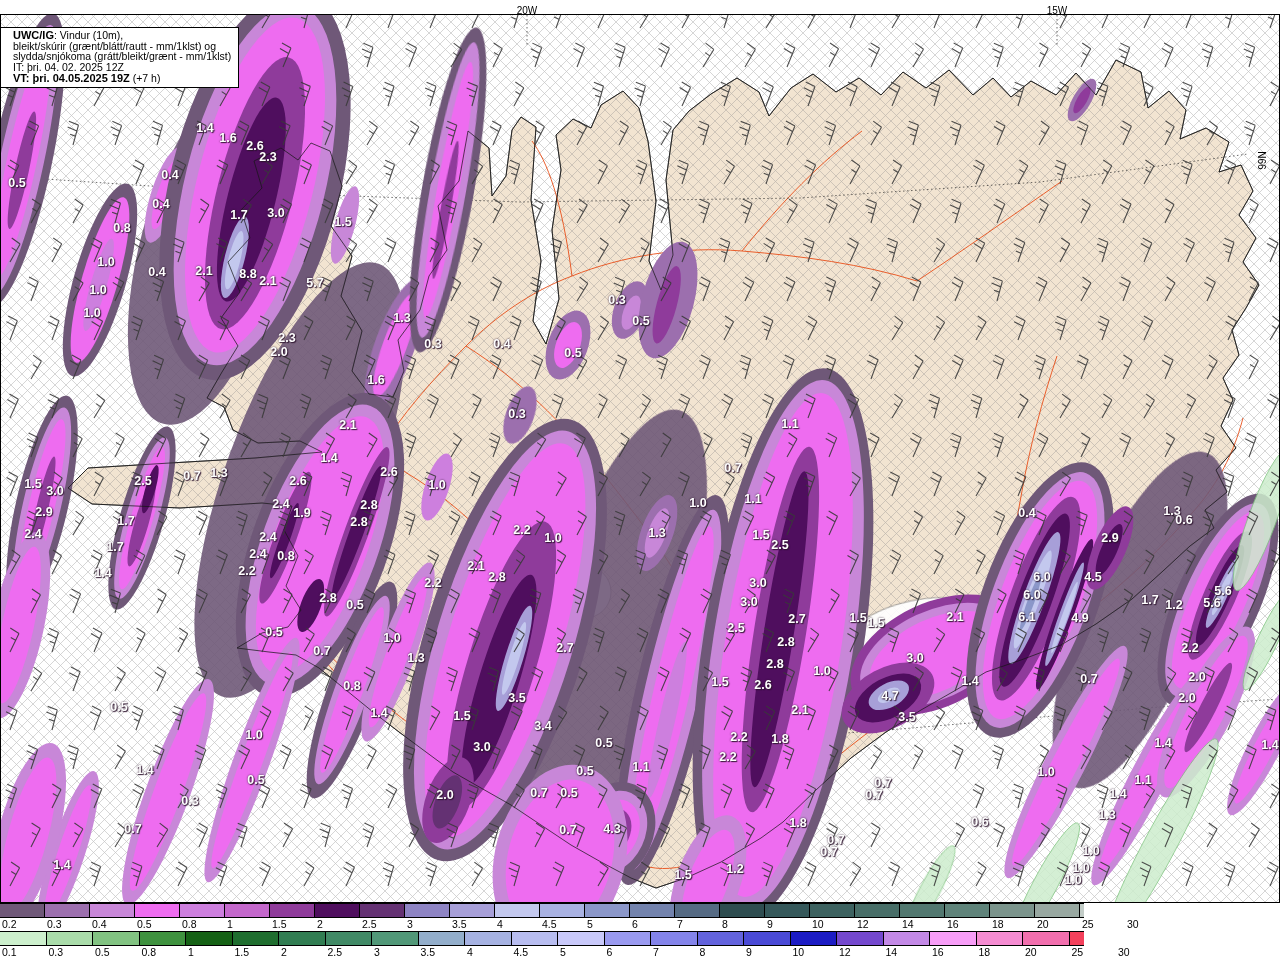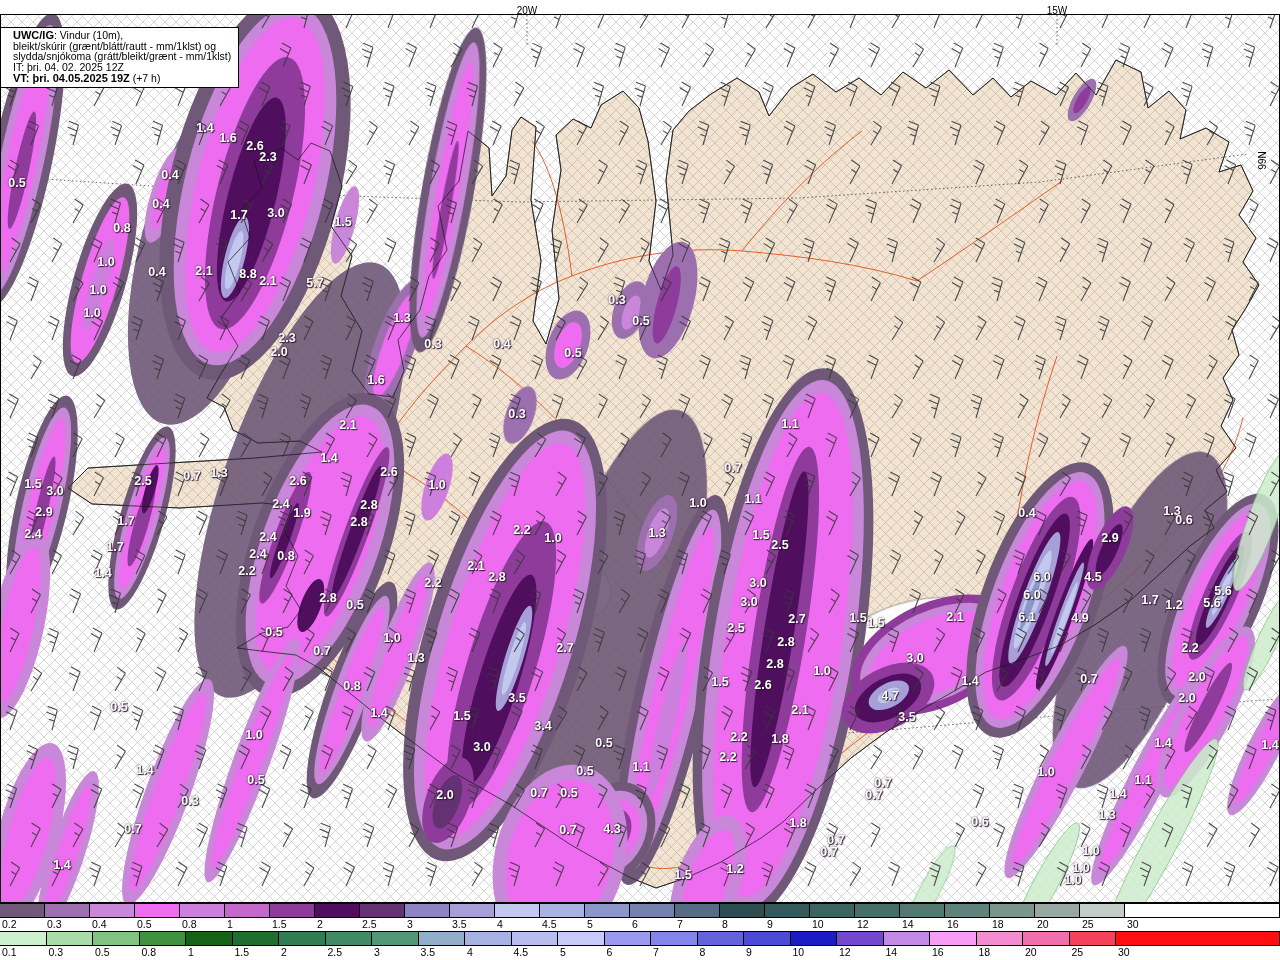--- a/index.html
+++ b/index.html
@@ -10,21 +10,21 @@
   .c08{fill:#cd7fde}.c15{fill:#8f3b9b}.c2{fill:#4f0e5e}.c25{fill:#643173}
   .c35{fill:#a79fd8}.c4{fill:#c3c8ee}.c5{fill:#8b97c9}
   .dotted{stroke:#222;stroke-dasharray:1.5 2.5;stroke-width:.8;fill:none;opacity:.85}
   #titlebox{position:absolute;left:0;top:27px;width:239px;background:#fff;border:1px solid #000;
             padding:2px 3px 3px 12px;font-size:10.5px;line-height:10.7px;z-index:30;box-sizing:border-box}
   #titlebox b{font-size:11px}
   .vl{position:absolute;transform:translate(-50%,-50%);font-weight:bold;font-size:12.5px;color:#fff;
       text-shadow:0 0 2px rgba(45,20,45,.95),1px 1px 1px rgba(45,20,45,.9);z-index:20;white-space:nowrap}
   .mer{position:absolute;top:5px;transform:translateX(-50%);font-size:10px;z-index:25}
   #lat-label{position:absolute;left:1252px;top:155px;font-size:10px;transform:rotate(90deg);z-index:25}
-  #legend{position:absolute;left:0;top:903px;width:1280px;z-index:40;background:#a16207}
+  #legend{position:absolute;left:0;top:903px;width:1084px;z-index:40;background:#a16207}
   .bar{position:relative;height:15px;display:flex;border-top:1px solid #000;border-bottom:1px solid #000;box-sizing:border-box;overflow:hidden}
   .seg{height:100%;border-right:1px solid #000;box-sizing:border-box;flex:none}
   .lblrow{position:relative;height:13px;background:#fff;font-size:10.5px}
   .lblrow.last{height:14px}
   .seglbl{position:absolute;top:0}
 </style>
 </head>
 <body>
 
 <div id="stage">

